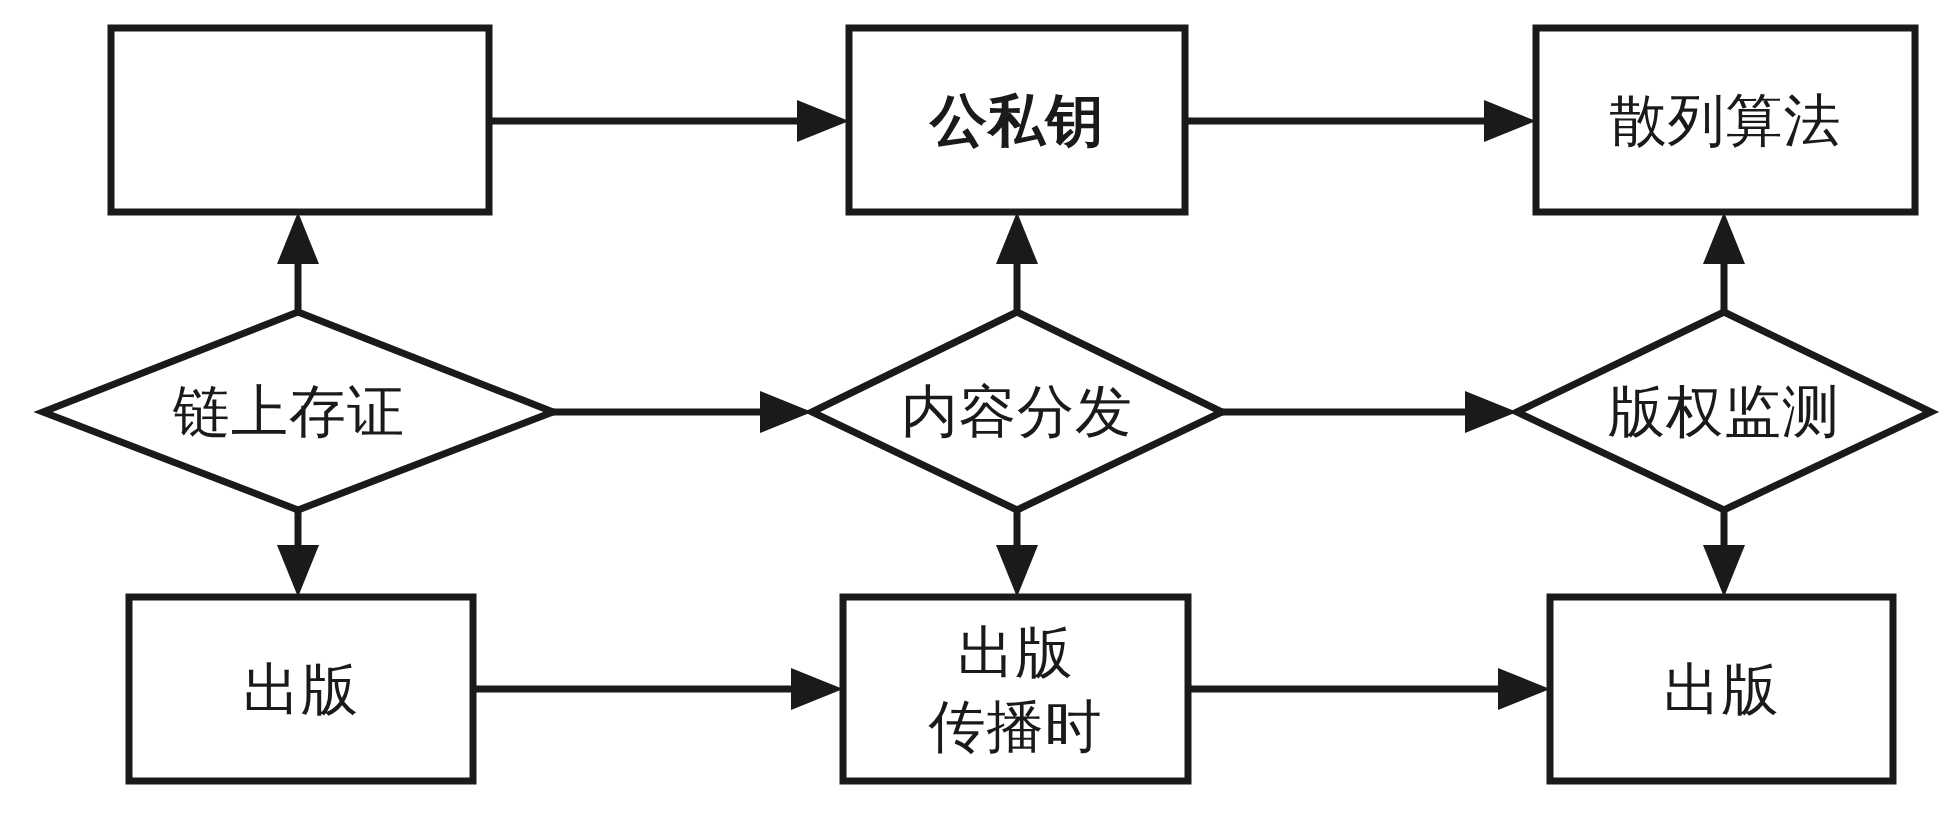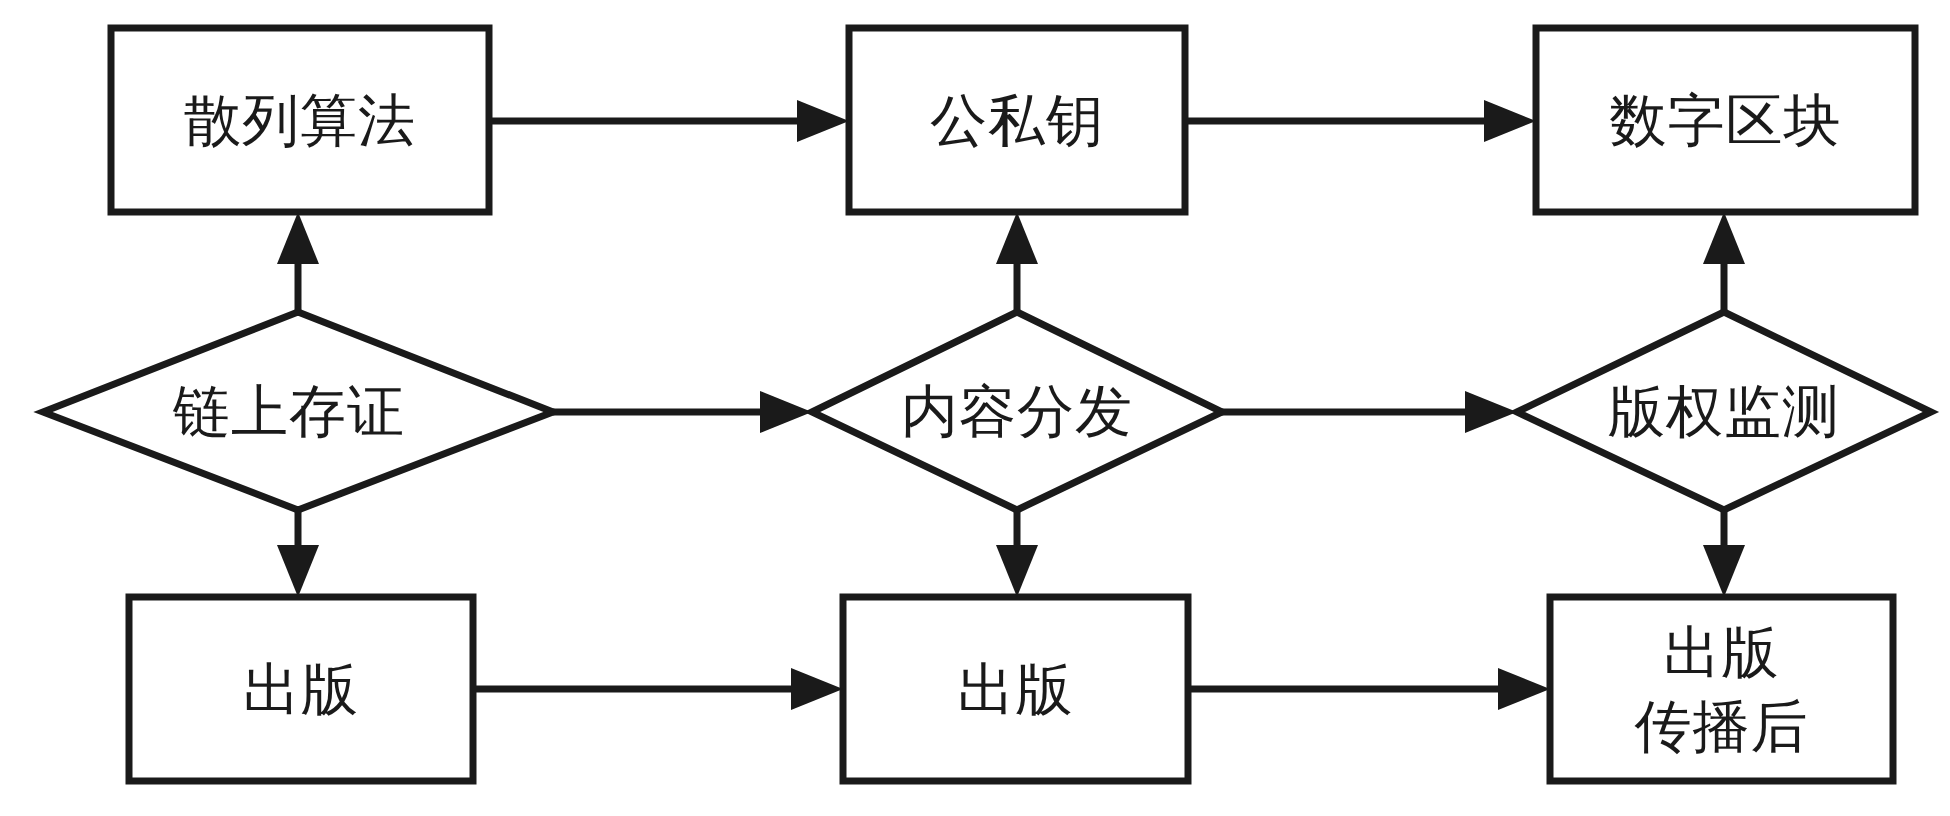--- a/index.html
+++ b/index.html
@@ -117,50 +117,47 @@
     <g>
       <line x1="473" y1="689" x2="794" y2="689"></line>
       <polygon class="head" points="843,689 791,668 791,710"></polygon>
     </g>
     <g>
       <line x1="1188" y1="689" x2="1501" y2="689"></line>
       <polygon class="head" points="1550,689 1498,668 1498,710"></polygon>
     </g>
   </svg>
 
-  <div class="label" style="left:111px; top:28px; width:378px; height:184px;">
-    <span>散列算法</span>
-  </div>
 
-  <div class="label" style="left:849px; top:28px; width:336px; height:184px;">
+  <div class="label" style="left:849px; top:28px; width:336px; height:184px;font-weight:bold;">
     <span>公私钥</span>
   </div>
 
   <div class="label" style="left:1536px; top:28px; width:379px; height:184px;">
-    <span>数字区块</span>
+    <span>散列算法</span>
   </div>
 
   <div class="label" style="left:34px; top:312px; width:510px; height:198px;">
     <span>链上存证</span>
   </div>
 
   <div class="label" style="left:812px; top:312px; width:410px; height:198px;justify-content:center;">
     <span>内容分发</span>
   </div>
 
   <div class="label" style="left:1517px; top:312px; width:414px; height:198px;">
     <span>版权监测</span>
   </div>
 
   <div class="label" style="left:129px; top:597px; width:344px; height:184px;">
     <span>出版</span>
   </div>
 
   <div class="label" style="left:843px; top:597px; width:345px; height:184px;">
     <span>出版</span>
+    <span>传播时</span>
   </div>
 
   <div class="label" style="left:1550px; top:597px; width:343px; height:184px;">
     <span>出版</span>
-    <span>传播后</span>
   </div>
 
 </div>
 
 </body></html>

